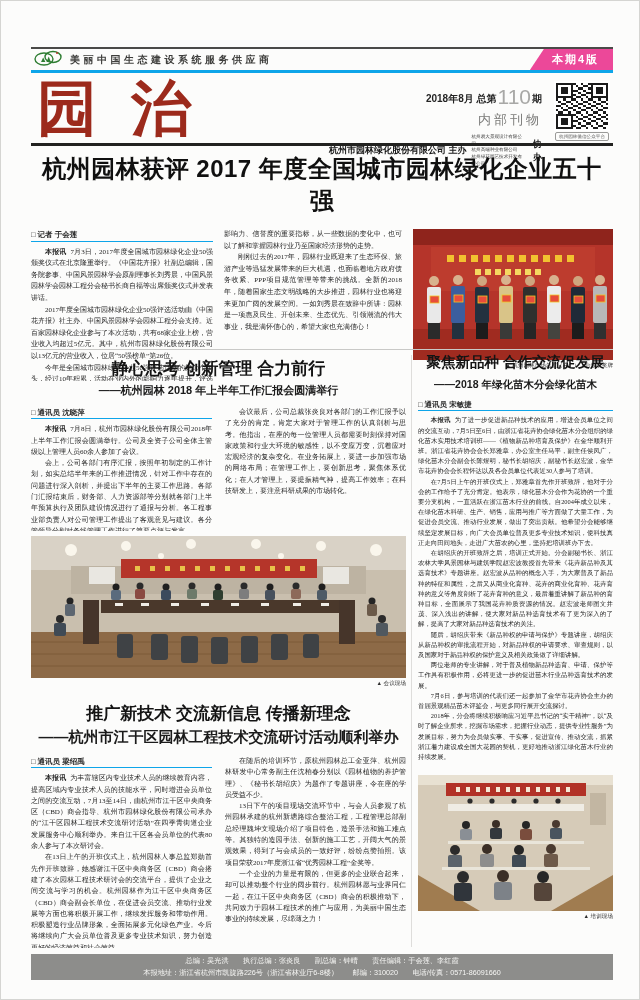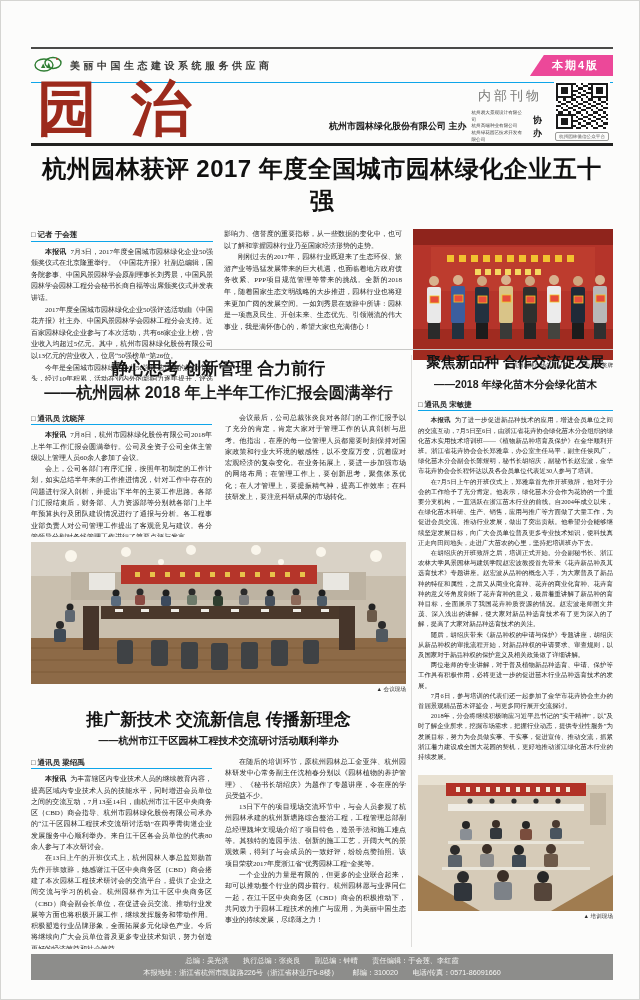--- a/index.html
+++ b/index.html
@@ -1,21 +1,21 @@
 <!DOCTYPE html>
 <html><head>
 <meta charset="utf-8">
 <style>
   html,body{margin:0;padding:0;background:#e9e9e7;}
   .page{position:relative;width:640px;height:1000px;margin:0 auto;background:#fcfcfb;
         border:1px solid #d5d5d2;box-sizing:border-box;overflow:hidden;
         font-family:"Liberation Serif","DejaVu Serif",serif;color:#1f1f1f;}
   
-  .topbar{position:absolute;left:30px;top:46px;width:582px;height:36px;
-          border-top:2px solid #4a4a48;border-bottom:1px solid #0ea5e9;
+  .topbar{position:absolute;left:30px;top:46px;width:582px;height:26px;
+          border-top:2px solid #4a4a48;border-bottom:3px solid #0ea5e9;
           display:flex;align-items:center;justify-content:space-between;box-sizing:border-box;}
   .slogan-wrap{display:flex;align-items:center;gap:7px;padding-left:2px;}
   .slogan{font-family:"Liberation Sans",sans-serif;font-size:10px;font-weight:bold;
           letter-spacing:3.5px;color:#3e3e3c;}
   .edition-badge{background:#ec4899;color:#fff;font-family:"Liberation Sans",sans-serif;
           font-size:11px;font-weight:bold;letter-spacing:2px;padding:3px 14px 3px 22px;
           clip-path:polygon(14px 0,100% 0,100% 100%,0 100%);}
   
   .masthead{position:absolute;left:30px;top:76px;width:582px;height:64px;display:flex;}
   .mast-title{width:292px;font-family:"DejaVu Serif",serif;font-weight:900;color:#9c2a1c;
@@ -50,27 +50,27 @@
   .art1-cols{display:flex;gap:11px;margin-top:12px;}
   .a1col{width:182px;font-size:7px;line-height:11.6px;height:152px;overflow:hidden;}
   .a1col2{width:178px;}
   .photo1-wrap{width:200px;}
   .photo-frame{display:block;}
   .hsep{position:absolute;left:30px;top:348px;width:582px;height:1px;background:#c9c9c7;}
   .vsep{position:absolute;left:410px;top:354px;width:1px;height:592px;background:#dedddb;}
   
   .sec-left{position:absolute;left:30px;top:356px;width:375px;}
   .art2 .h2{font-size:17px;}
-  .art2 .sub{font-size:16px;margin:3px 0 9px;}
+  .art2 .sub{font-size:11px;margin:3px 0 9px;}
   .cols2{display:flex;gap:13px;}
   .a2col{width:181px;font-size:7px;line-height:11.3px;height:124px;overflow:hidden;}
   .photo2-wrap{margin-top:5px;}
   .art4{margin-top:14px;}
   .art4 .h2{font-size:17px;}
-  .art4 .sub{font-size:10px;margin:3px 0 9px;}
+  .art4 .sub{font-size:15px;margin:3px 0 9px;}
   .a4col{width:181px;font-size:7px;line-height:11.3px;height:192px;overflow:hidden;}
   
   .sec-right{position:absolute;left:417px;top:352px;width:195px;}
   .art3 .h2{font-size:14.5px;}
   .art3 .sub{font-size:10.5px;line-height:1.65;margin:4px 0 7px;}
   .a3body{font-size:6.4px;line-height:10.2px;height:356px;overflow:hidden;margin-top:2px;}
   .photo3-wrap{margin-top:4px;}
   
   .footer{position:absolute;left:30px;top:953px;width:582px;height:26px;background:#8d8d8b;
       color:#f7f7f5;font-family:"Liberation Sans",sans-serif;font-size:7.2px;
@@ -94,20 +94,24 @@
         </svg>
       </span>
       <span class="slogan">美丽中国生态建设系统服务供应商</span>
     </div>
     <span class="edition-badge">本期4版</span>
   </div>
 
   <div class="masthead">
     <div class="mast-title">园治</div>
     <div class="mast-info">
+      <div class="issue-line">
+        <span>2018年8月</span>
+        <span>总第</span><span class="issue-number">110</span><span>期</span>
+      </div>
       <div class="neibu">内部刊物</div>
       <div class="org-row">
         <span class="org">杭州市园林绿化股份有限公司 主办</span>
         <span class="coorgs">
           <div>杭州易大景观设计有限公司</div>
           <div>杭州高端种业有限公司</div>
           <div>杭州绿花园艺技术开发有限公司</div>
         </span>
         <span class="xieban">协办</span>
       </div>

